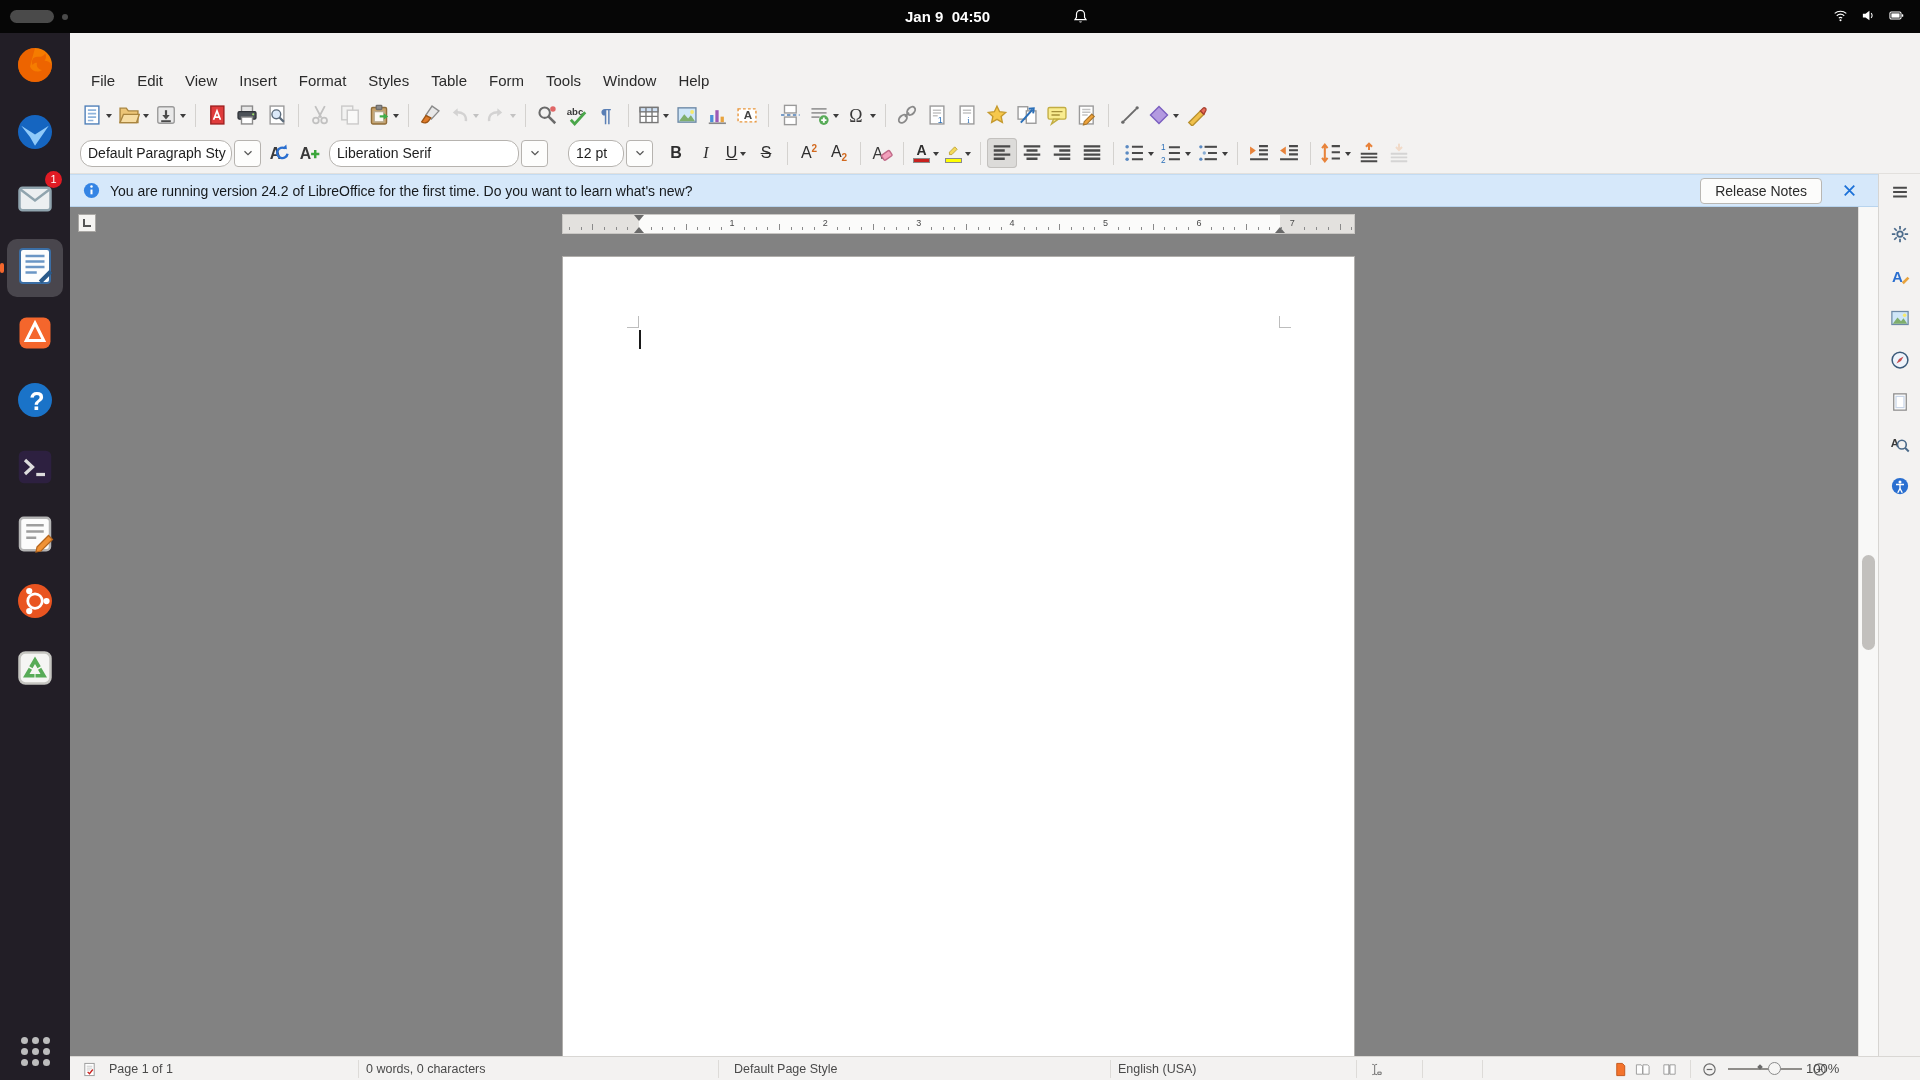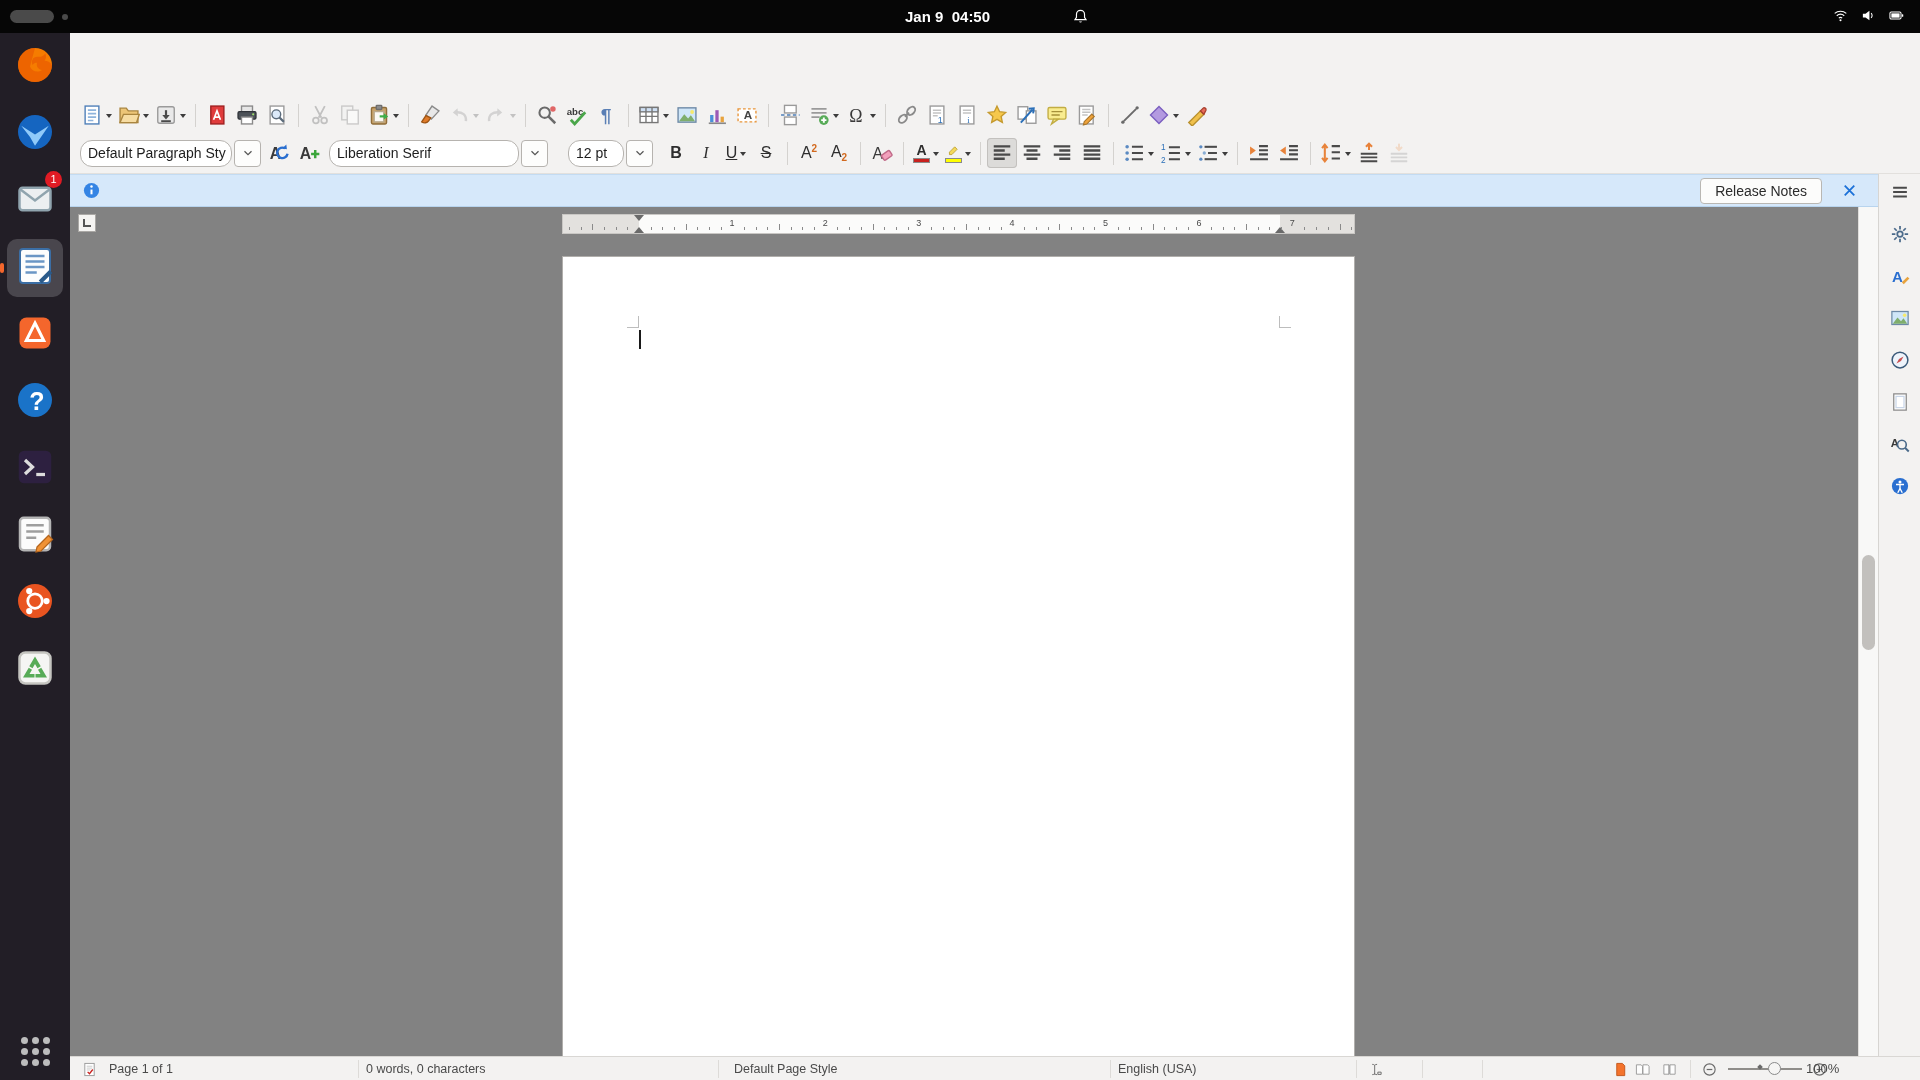--- a/index.html
+++ b/index.html
@@ -205,20 +205,33 @@
           <i></i>
           <i></i>
           <i></i>
         </div>
     </div>
   </div>
 
   <div id="window">
 
 
+    <div id="menubar">
+        <span class="menu-item">File</span>
+        <span class="menu-item">Edit</span>
+        <span class="menu-item">View</span>
+        <span class="menu-item">Insert</span>
+        <span class="menu-item">Format</span>
+        <span class="menu-item">Styles</span>
+        <span class="menu-item">Table</span>
+        <span class="menu-item">Form</span>
+        <span class="menu-item">Tools</span>
+        <span class="menu-item">Window</span>
+        <span class="menu-item">Help</span>
+      </div>
 
     <div id="toolbar-main">
         <div class="tbtn">
           <span class="ico">
             <svg viewBox="0 0 16 16" width="22" height="22" fill="none">
               <rect x="3" y="1.5" width="10" height="13" fill="#fff" stroke="#4d7fb8"></rect>
               <path d="M5 4.5h6M5 7h6M5 9.5h6M5 12h4" stroke="#8fb4dc" stroke-width="1.2"></path>
             </svg>
           </span>
           <span class="drop"></span>
@@ -731,20 +744,21 @@
     </div>
 
     <div id="infobar">
       <span style="display:flex">
           <svg viewBox="0 0 16 16" width="19" height="19">
             <circle cx="8" cy="8" r="6.4" fill="#3584e4"></circle>
             <path d="M8 7.2v4" stroke="#fff" stroke-width="1.7"></path>
             <circle cx="8" cy="4.7" r="1.05" fill="#fff"></circle>
           </svg>
         </span>
+      <span id="infobar-text">You are running version 24.2 of LibreOffice for the first time. Do you want to learn what's new?</span>
       <div id="release-notes-btn">Release Notes</div>
       <div id="infobar-close">
           <svg viewBox="0 0 16 16" width="17" height="17">
             <path d="M3.5 3.5l9 9M12.5 3.5l-9 9" stroke="#1c71d8" stroke-width="1.7" fill="none"></path>
           </svg>
         </div>
     </div>
 
     <div id="workspace">
       <div id="tab-selector">

